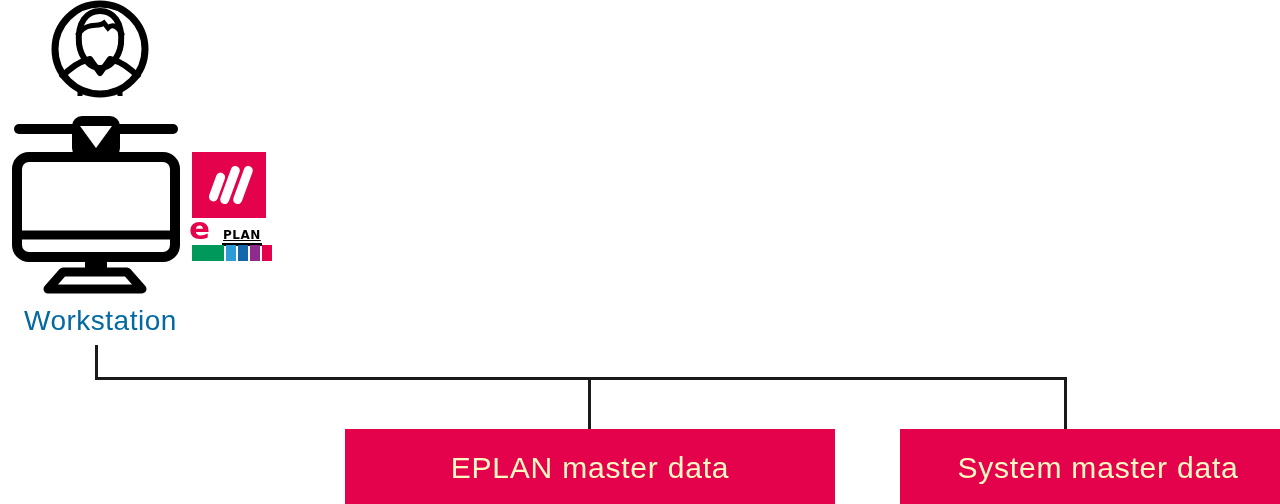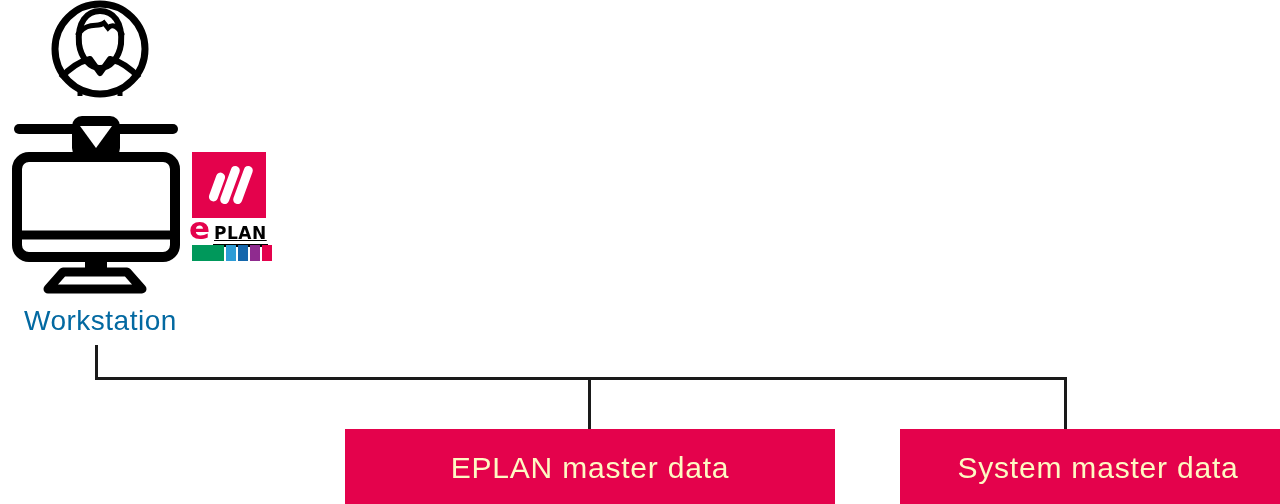--- a/index.html
+++ b/index.html
@@ -66,26 +66,26 @@
   .logo-e {
     font-family: "DejaVu Sans", sans-serif;
     font-weight: bold;
     font-size: 31px;
     line-height: 28px;
     color: #E4024C;
   }
   .logo-plan {
     font-family: "DejaVu Sans", sans-serif;
     font-weight: bold;
-    font-size: 17px;
+    font-size: 12px;
     letter-spacing: 0.5px;
     color: #000000;
     border-bottom: 3.5px solid #000000;
     padding: 0 1px 1px 1px;
-    margin-left: 3px;
+    margin-left: 12px;
     text-decoration: underline;
   }
   .logo-colorbar {
     position: absolute;
     left: 192px;
     top: 245px;
     height: 16px;
     display: flex;
     gap: 2px;
   }

